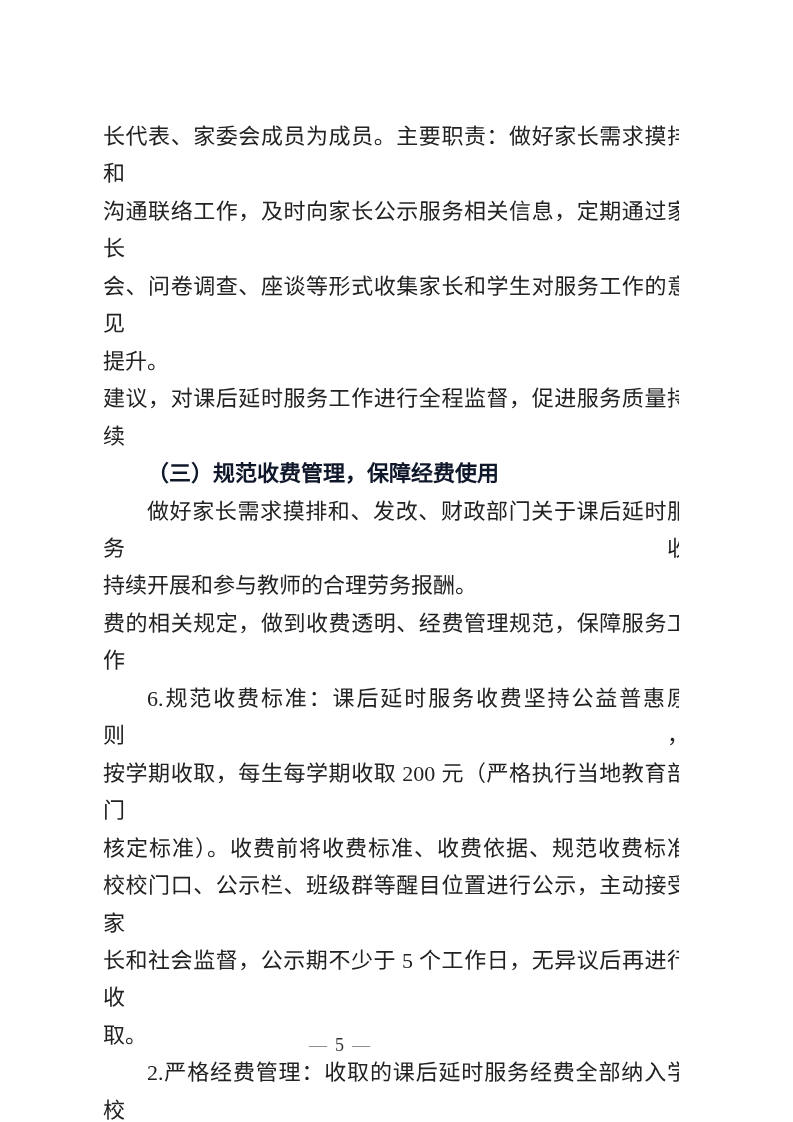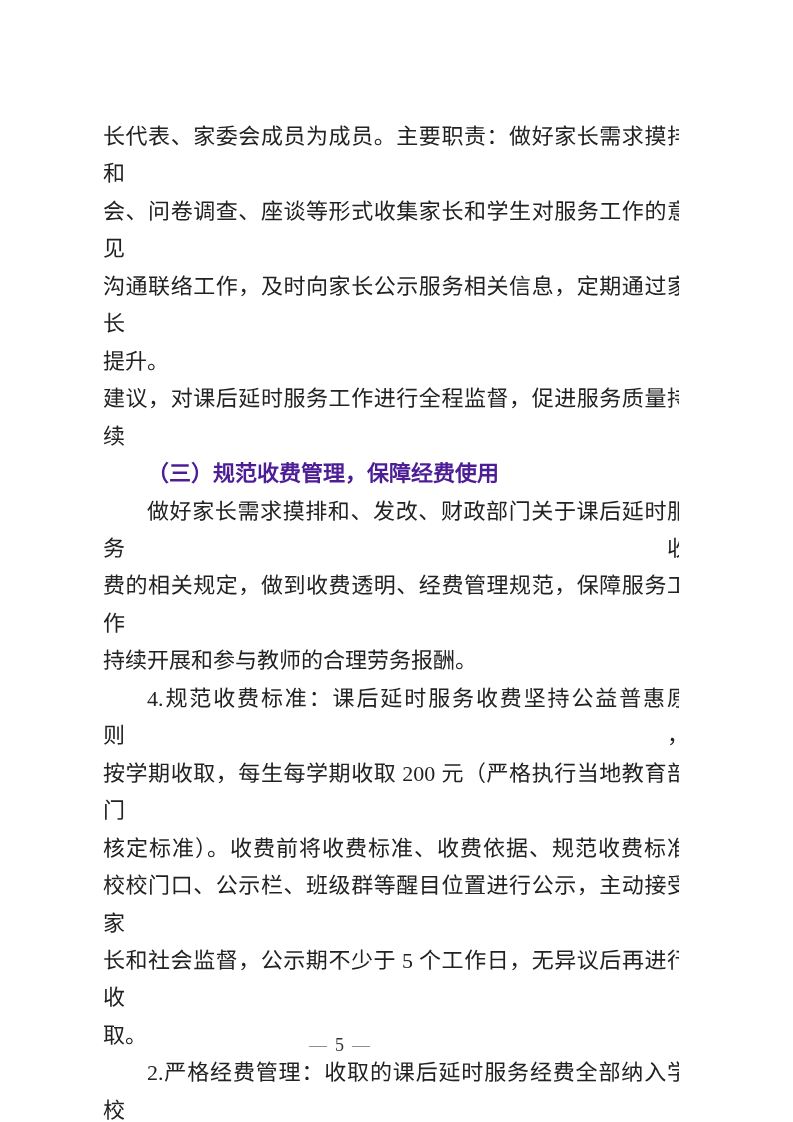--- a/index.html
+++ b/index.html
@@ -31,21 +31,21 @@
   }
   .line.full {
     text-align-last: justify;
     -moz-text-align-last: justify;
   }
   .line.indent {
     text-indent: 2em;
   }
   .line.heading {
     font-weight: 700;
-    color: #4c1d95;
+    color: #0f172a;
     font-family: Liberation Serif, serif;
   }
   .footer {
     position: absolute;
     top: 1033px;
     left: 0;
     width: 100%;
     text-align: center;
     font-size: 18px;
     line-height: 24px;
@@ -61,29 +61,29 @@
   }
 </style>
 </head>
 <body>
 
 <div class="page">
 
   <div class="doc-body">
 
   <div class="line full">长代表、家委会成员为成员。主要职责：做好家长需求摸排和</div>
+      <div class="line full">沟通联络工作，及时向家长公示服务相关信息，定期通过家长</div>
       <div class="line full">会、问卷调查、座谈等形式收集家长和学生对服务工作的意见</div>
-      <div class="line full">沟通联络工作，及时向家长公示服务相关信息，定期通过家长</div>
       <div class="line">提升。</div>
       <div class="line full">建议，对课后延时服务工作进行全程监督，促进服务质量持续</div>
       <div class="line indent heading">（三）规范收费管理，保障经费使用</div>
       <div class="line full indent">做好家长需求摸排和、发改、财政部门关于课后延时服务收</div>
+      <div class="line">持续开展和参与教师的合理劳务报酬。</div>
       <div class="line full">费的相关规定，做到收费透明、经费管理规范，保障服务工作</div>
-      <div class="line">持续开展和参与教师的合理劳务报酬。</div>
-      <div class="line full indent">4.规范收费标准：课后延时服务收费坚持公益普惠原则，</div>
+      <div class="line full indent">6.规范收费标准：课后延时服务收费坚持公益普惠原则，</div>
       <div class="line full">按学期收取，每生每学期收取 200 元（严格执行当地教育部门</div>
       <div class="line full">核定标准）。收费前将收费标准、收费依据、规范收费标准</div>
       <div class="line full">校校门口、公示栏、班级群等醒目位置进行公示，主动接受家</div>
       <div class="line full">长和社会监督，公示期不少于 5 个工作日，无异议后再进行收</div>
       <div class="line">取。</div>
       <div class="line full indent">2.严格经费管理：收取的课后延时服务经费全部纳入学校</div>
     </div>
 
   <div class="footer">
     <span class="dash">—</span><span class="num">5</span><span class="dash">—</span>

